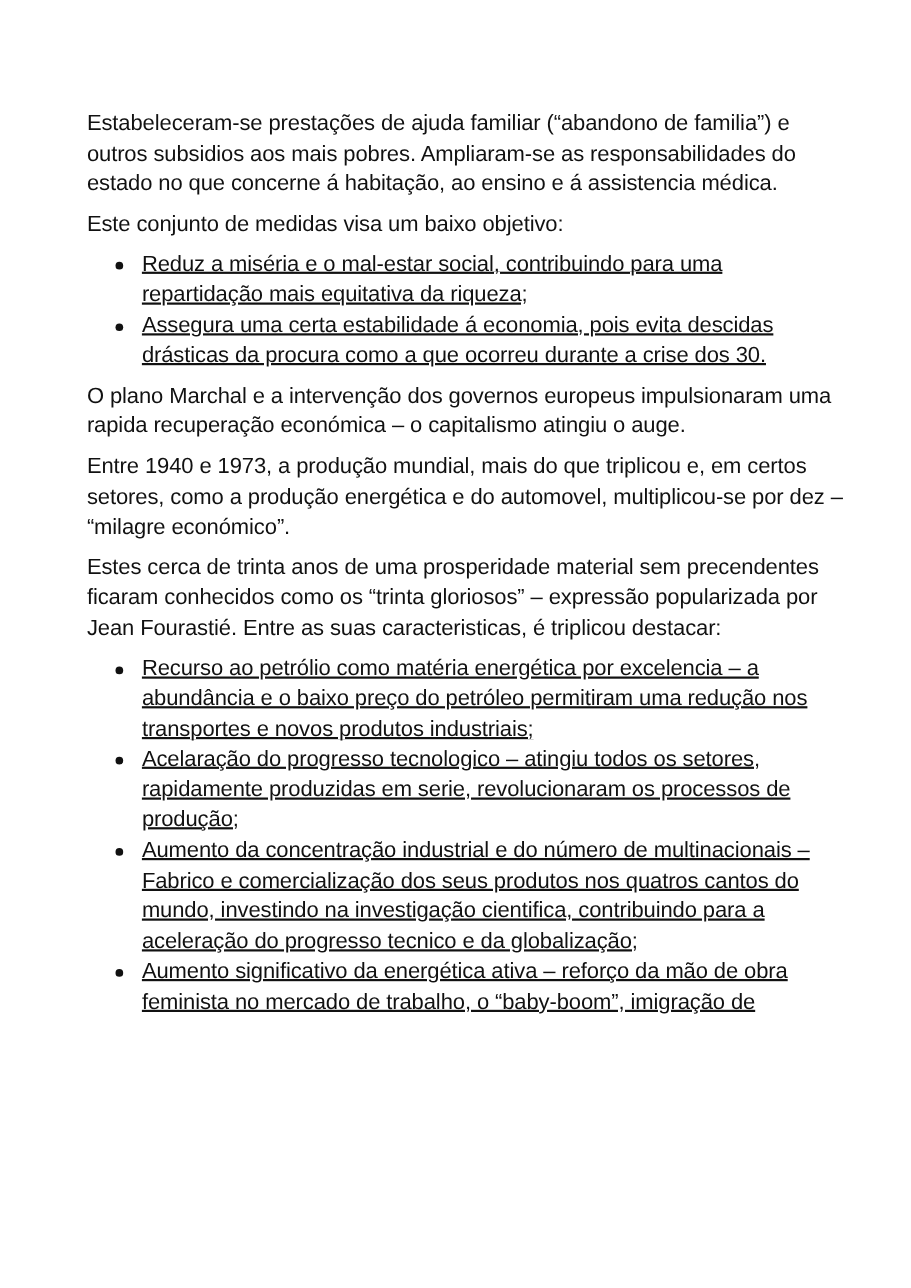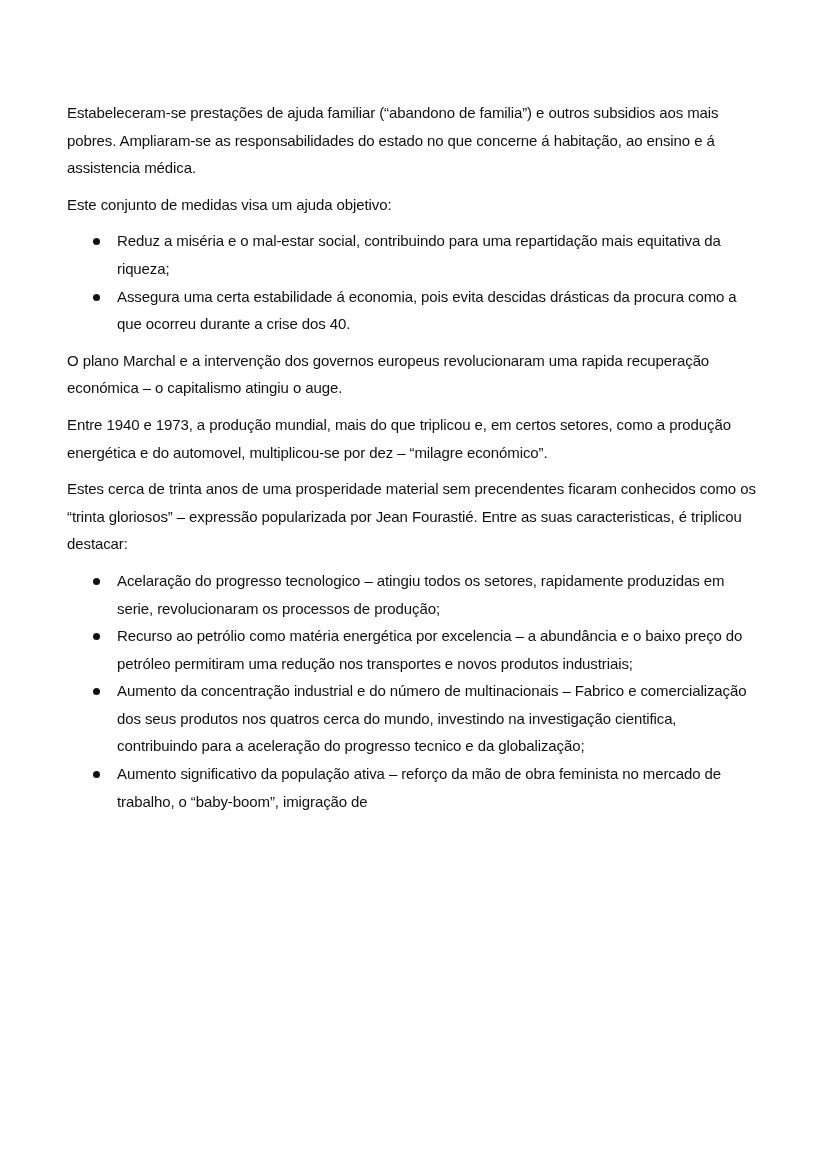--- a/index.html
+++ b/index.html
@@ -10,34 +10,35 @@
     body {
       width: 828px;
       height: 1171px;
       position: relative;
       overflow: hidden;
       font-family: "Liberation Sans", sans-serif;
       color: #111111;
     }
     .page {
       position: absolute;
-      left: 67px;
+      left: 79px;
       top: 99px;
       width: 690px;
-      font-size: 15px;
+      font-size: 20px;
       line-height: 27.6px;
       letter-spacing: -0.1px;
     }
     .para {
       margin: 0 0 9px 0;
     }
     ul.bullets {
       list-style: none;
       margin: 0 0 9px 0;
       padding: 0;
+      text-decoration: underline;
     }
     ul.bullets li {
       position: relative;
       padding-left: 50px;
       margin: 0;
     }
     ul.bullets li .bullet {
       position: absolute;
       left: 26px;
       top: 11px;
@@ -46,45 +47,45 @@
       border-radius: 50%;
       background: #111111;
     }
     .gap-top { margin-top: 16px; }
   </style>
 </head>
 <body>
 
 <div class="page">
   <p class="para">Estabeleceram-se prestações de ajuda familiar (“abandono de familia”) e outros subsidios aos mais pobres. Ampliaram-se as responsabilidades do estado no que concerne á habitação, ao ensino e á assistencia médica.</p>
-  <p class="para">Este conjunto de medidas visa um ajuda objetivo:</p>
+  <p class="para">Este conjunto de medidas visa um baixo objetivo:</p>
   <ul class="bullets">
     <li>
       <span class="bullet"></span>
       <span>Reduz a miséria e o mal-estar social, contribuindo para uma repartidação mais equitativa da riqueza;</span>
     </li>
     <li>
       <span class="bullet"></span>
-      <span>Assegura uma certa estabilidade á economia, pois evita descidas drásticas da procura como a que ocorreu durante a crise dos 40.</span>
+      <span>Assegura uma certa estabilidade á economia, pois evita descidas drásticas da procura como a que ocorreu durante a crise dos 30.</span>
     </li>
   </ul>
-  <p class="para">O plano Marchal e a intervenção dos governos europeus revolucionaram uma rapida recuperação económica – o capitalismo atingiu o auge.</p>
+  <p class="para">O plano Marchal e a intervenção dos governos europeus impulsionaram uma rapida recuperação económica – o capitalismo atingiu o auge.</p>
   <p class="para">Entre 1940 e 1973, a produção mundial, mais do que triplicou e, em certos setores, como a produção energética e do automovel, multiplicou-se por dez – “milagre económico”.</p>
   <p class="para">Estes cerca de trinta anos de uma prosperidade material sem precendentes ficaram conhecidos como os “trinta gloriosos” – expressão popularizada por Jean Fourastié. Entre as suas caracteristicas, é triplicou destacar:</p>
   <ul class="bullets gap-top">
+    <li>
+      <span class="bullet"></span>
+      <span>Recurso ao petrólio como matéria energética por excelencia – a abundância e o baixo preço do petróleo permitiram uma redução nos transportes e novos produtos industriais;</span>
+    </li>
     <li>
       <span class="bullet"></span>
       <span>Acelaração do progresso tecnologico – atingiu todos os setores, rapidamente produzidas em serie, revolucionaram os processos de produção;</span>
     </li>
     <li>
       <span class="bullet"></span>
-      <span>Recurso ao petrólio como matéria energética por excelencia – a abundância e o baixo preço do petróleo permitiram uma redução nos transportes e novos produtos industriais;</span>
+      <span>Aumento da concentração industrial e do número de multinacionais – Fabrico e comercialização dos seus produtos nos quatros cantos do mundo, investindo na investigação cientifica, contribuindo para a aceleração do progresso tecnico e da globalização;</span>
     </li>
     <li>
       <span class="bullet"></span>
-      <span>Aumento da concentração industrial e do número de multinacionais – Fabrico e comercialização dos seus produtos nos quatros cerca do mundo, investindo na investigação cientifica, contribuindo para a aceleração do progresso tecnico e da globalização;</span>
-    </li>
-    <li>
-      <span class="bullet"></span>
-      <span>Aumento significativo da população ativa – reforço da mão de obra feminista no mercado de trabalho, o “baby-boom”, imigração de</span>
+      <span>Aumento significativo da energética ativa – reforço da mão de obra feminista no mercado de trabalho, o “baby-boom”, imigração de</span>
     </li>
   </ul>
 </div>
 
 </body></html>

